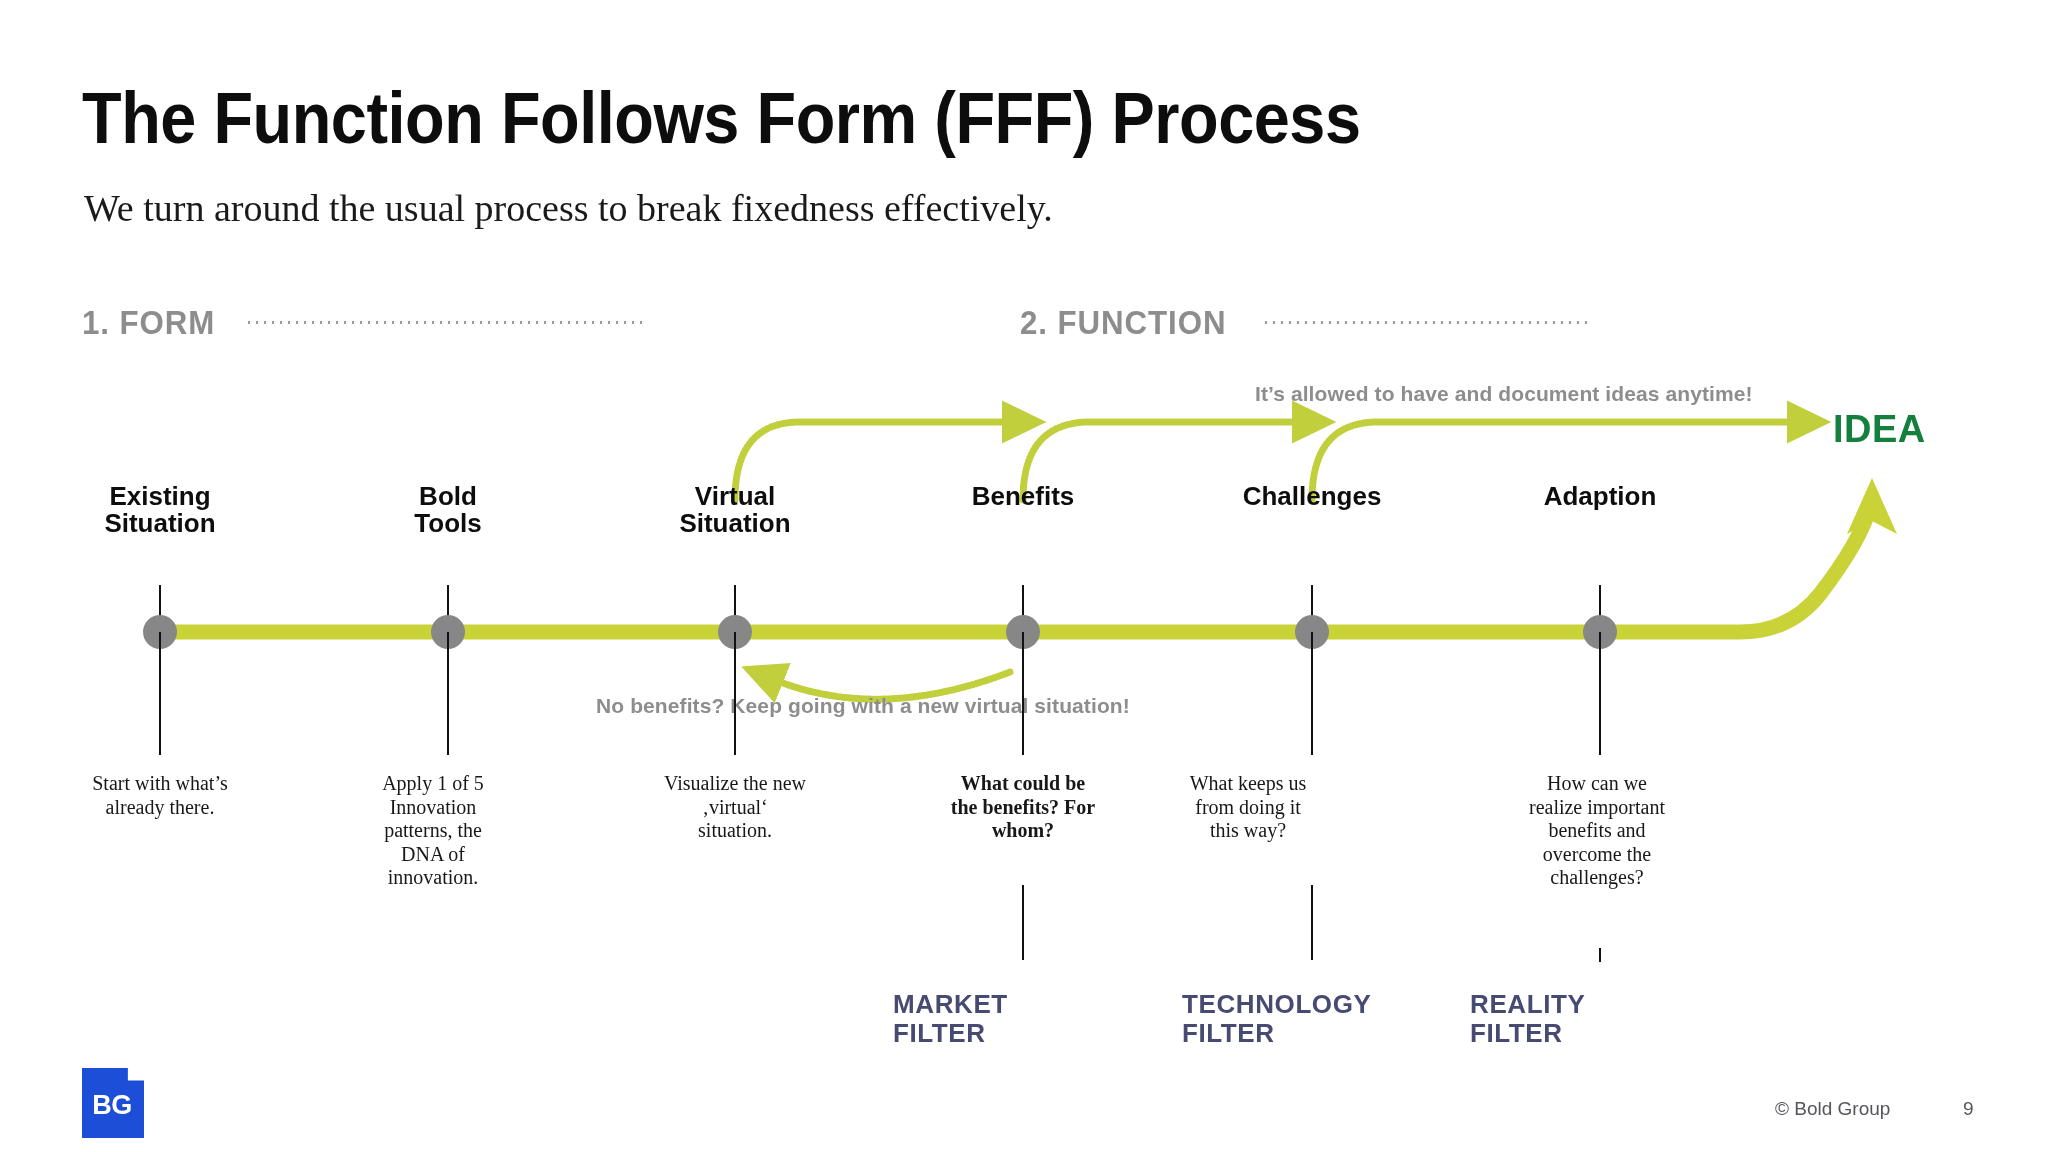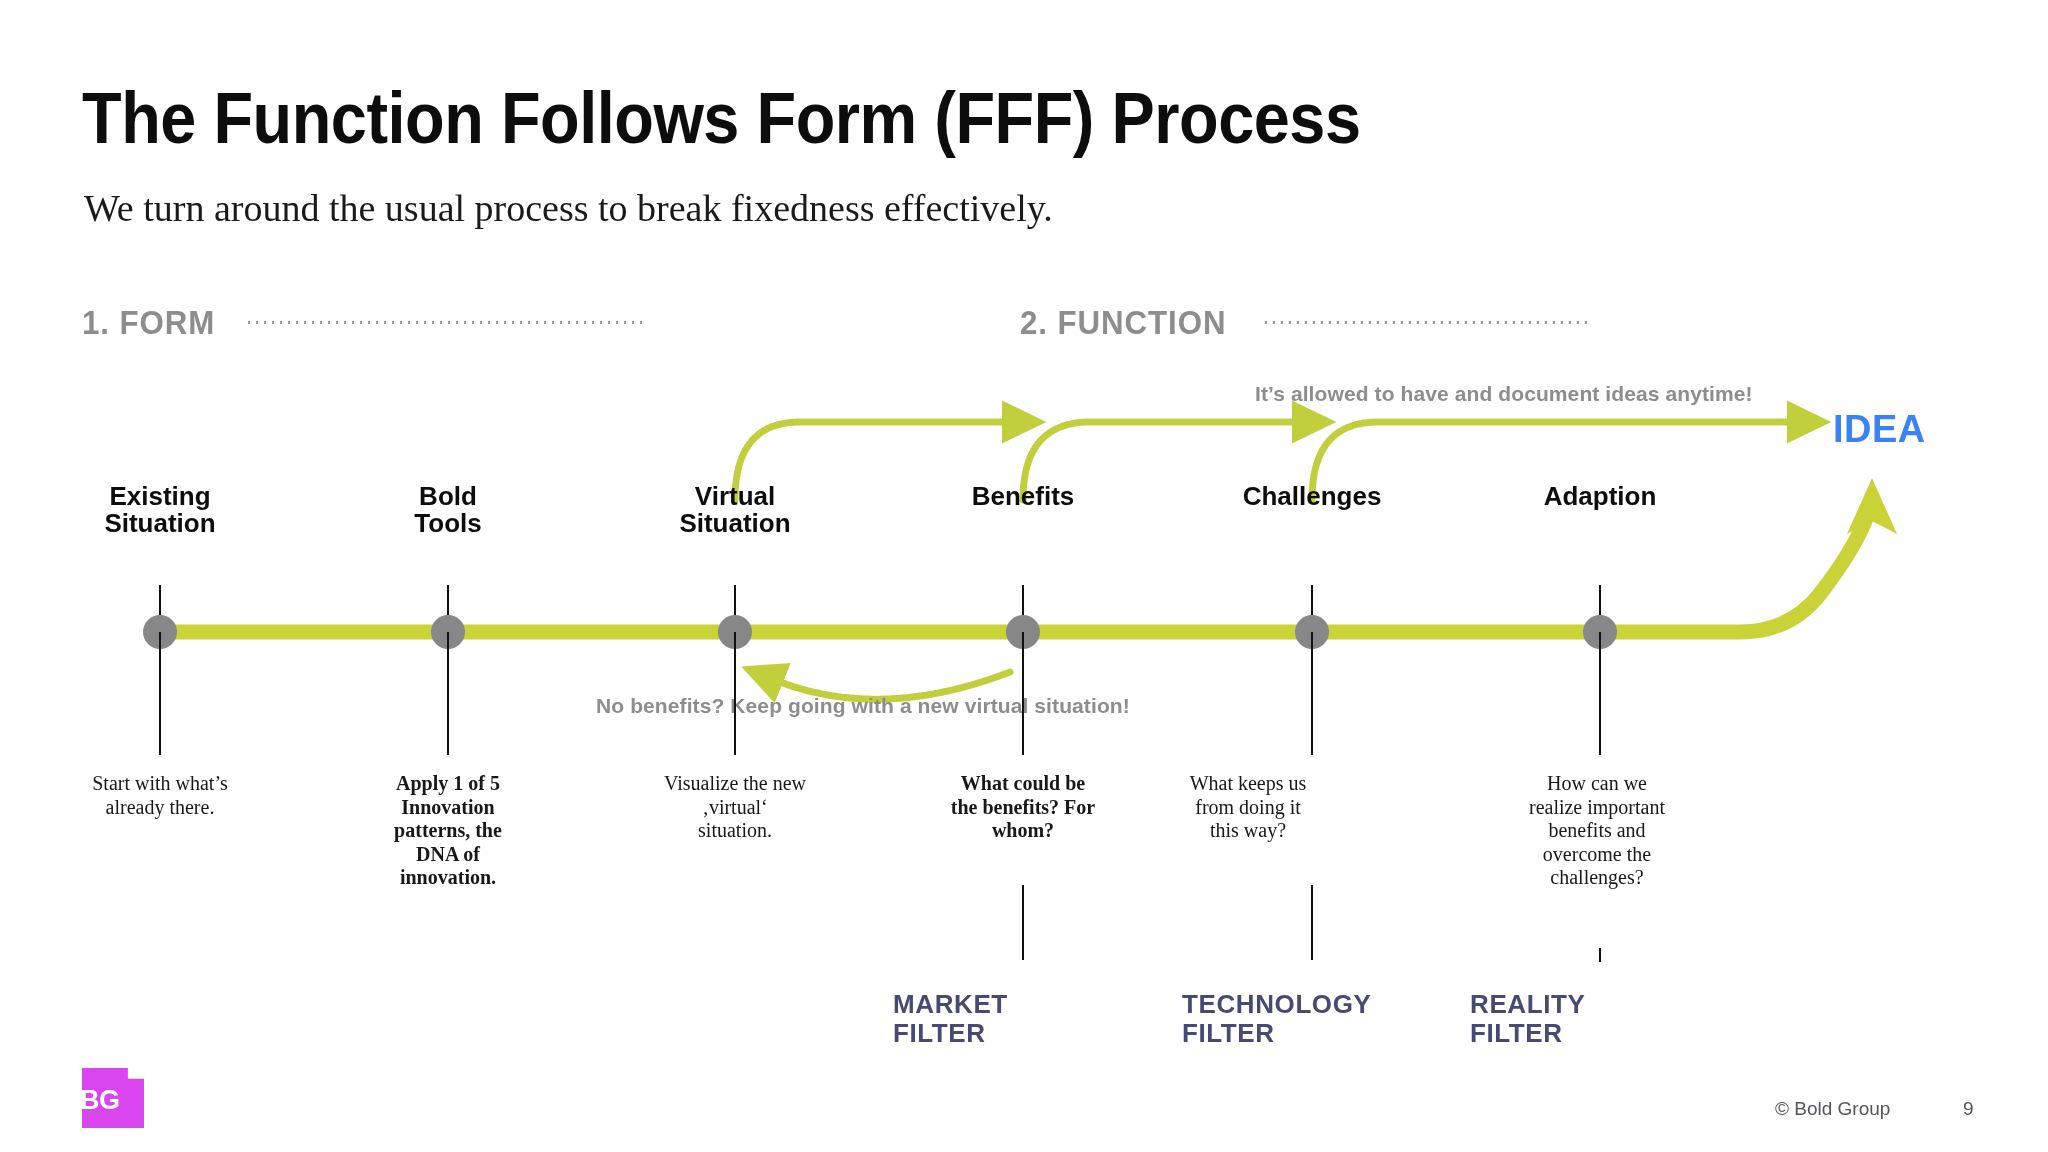--- a/index.html
+++ b/index.html
@@ -87,21 +87,21 @@
 
   
   #idea-label {
     position: absolute;
     left: 1833px;
     top: 408px;
     font-family: "Liberation Sans", sans-serif;
     font-weight: 700;
     font-size: 38px;
     letter-spacing: 0.5px;
-    color: #3b82f6;
+    color: #15803d;
     white-space: nowrap;
   }
 
   
   .milestone-title {
     position: absolute;
     width: 300px;
     text-align: center;
     font-family: "Liberation Sans", sans-serif;
     font-weight: 700;
@@ -144,26 +144,26 @@
     border-radius: 50%;
     background: #878787;
   }
 
   
   #logo {
     position: absolute;
     left: 82px;
     top: 1068px;
     width: 62px;
-    height: 60px;
-    background: #d946ef;
+    height: 70px;
+    background: #1d4ed8;
     clip-path: polygon(0 0, 74% 0, 74% 18%, 100% 18%, 100% 100%, 0 100%);
     display: flex;
     align-items: center;
-    justify-content: flex-start;
+    justify-content: center;
   }
   #logo-text {
     color: #ffffff;
     font-family: "Liberation Sans", sans-serif;
     font-weight: 700;
     font-size: 27px;
     letter-spacing: -0.5px;
     margin-top: 5px;
     margin-left: -2px;
   }
@@ -249,21 +249,21 @@
   <div class="node-dot" style="left:143px; top:615px;"></div>
   <div class="vline" style="left:159px; top:632px; height:123px;"></div>
   <div class="milestone-desc" style="left:45px; top:772px;">Start with what’s
 already there.</div>
 
   <div class="milestone-title" style="left:298px; top:483px;">Bold
 Tools</div>
   <div class="vline" style="left:447px; top:585px; height:48px;"></div>
   <div class="node-dot" style="left:431px; top:615px;"></div>
   <div class="vline" style="left:447px; top:632px; height:123px;"></div>
-  <div class="milestone-desc" style="left:333px; top:772px;font-weight:bold;">Apply 1 of 5
+  <div class="milestone-desc" style="left:318px; top:772px;">Apply 1 of 5
 Innovation
 patterns, the
 DNA of
 innovation.</div>
 
   <div class="milestone-title" style="left:585px; top:483px;">Virtual
 Situation</div>
   <div class="vline" style="left:734px; top:585px; height:48px;"></div>
   <div class="node-dot" style="left:718px; top:615px;"></div>
   <div class="vline" style="left:734px; top:632px; height:123px;"></div>

